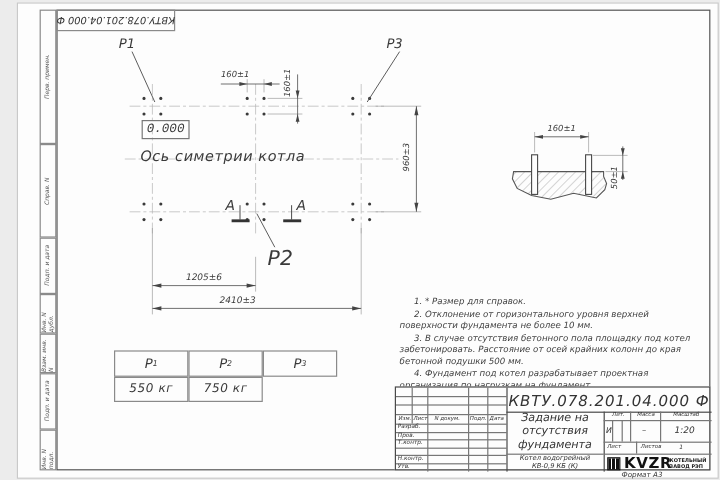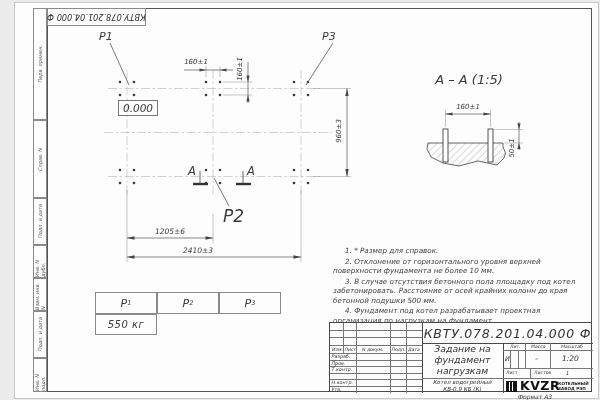--- a/index.html
+++ b/index.html
@@ -157,33 +157,33 @@
       <rect x="443" y="129" width="5" height="33"></rect>
       <rect x="488" y="129" width="5" height="33"></rect>
     </g>
   </svg>
 
   <span class="t" style="left:99px;top:30px;font-size:11px;">P1</span>
   <span class="t" style="left:322px;top:30px;font-size:11px;">P3</span>
   <span class="t" style="left:223px;top:206px;font-size:17px;">P2</span>
 
   <div class="cell" style="left:118px;top:100px;width:40px;height:16px;display:flex;align-items:center;justify-content:center;border-color:#777;">
-    <span class="t" style="position:static;font-size:10.5px;">0.000</span>
-  </div>
+    <span class="t" style="position:static;font-size:10.5px;font-family:Liberation Mono, monospace;">0.000</span>
+  </div>
+  <span class="t" style="left:117px;top:123px;font-size:12px;letter-spacing:.5px;">Ось симетрии котла</span>
 
   <span class="t c" style="left:196px;top:62px;font-size:7px;">160±1</span>
   <span class="t rot" style="left:240px;top:69px;font-size:7px;">160±1</span>
   <span class="t rot" style="left:339px;top:131px;font-size:7px;">960±3</span>
   <span class="t c" style="left:170px;top:231px;font-size:7.5px;">1205±6</span>
   <span class="t c" style="left:198px;top:250px;font-size:7.5px;">2410±3</span>
 
   <span class="t" style="left:188px;top:164px;font-size:11.5px;">А</span>
   <span class="t" style="left:247px;top:164px;font-size:11.5px;">А</span>
 
-  <span class="t c" style="left:469px;top:79px;font-size:13px;">А – А (1:5)</span>
   <span class="t c" style="left:468px;top:107px;font-size:7px;">160±1</span>
   <span class="t rot" style="left:512px;top:148px;font-size:7px;">50±1</span>
 
   <div style="position:absolute;left:333px;top:246px;width:257px;">
     <p class="note">1. * Размер для справок.</p>
     <p class="note">2. Отклонение от горизонтального уровня верхней поверхности фундамента не более 10 мм.</p>
     <p class="note">3. В случае отсутствия бетонного пола площадку под котел забетонировать. Расстояние от осей крайних колонн до края бетонной подушки 500 мм.</p>
     <p class="note">4. Фундамент под котел разрабатывает проектная организация по нагрузкам на фундамент.</p>
   </div>
 
@@ -195,20 +195,23 @@
     <div class="cell" style="position:relative;width:100%;height:100%;display:flex;align-items:center;justify-content:center;">
       <span class="t" style="position:static;font-size:11px;">P</span>
         <sub class="t" style="position:static;font-size:6.5px;">2</sub>
     </div>
     <div class="cell" style="position:relative;width:100%;height:100%;display:flex;align-items:center;justify-content:center;">
       <span class="t" style="position:static;font-size:11px;">P</span>
         <sub class="t" style="position:static;font-size:6.5px;">3</sub>
     </div>
     <div class="cell" style="position:relative;width:100%;height:100%;display:flex;align-items:center;justify-content:center;">
         <span class="t" style="position:static;font-size:10px;letter-spacing:.5px;">550 кг</span>
+      </div>
+    <div class="cell" style="position:relative;width:100%;height:100%;display:flex;align-items:center;justify-content:center;">
+        <span class="t" style="position:static;font-size:10px;letter-spacing:.5px;">750 кг</span>
       </div>
   </div>
 
   <div style="position:absolute;left:329px;top:322px;width:263px;height:70px;border:1.2px solid #4a4a4a;box-sizing:border-box;background:#fdfdfd;">
 
     <div class="vl" style="left:13px;top:0;height:30px;"></div>
     <div class="vl" style="left:26px;top:0;height:70px;"></div>
     <div class="vl" style="left:60px;top:0;height:70px;"></div>
     <div class="vl" style="left:76px;top:0;height:70px;"></div>
     <div class="hl" style="left:0;top:7px;width:92px;"></div>
@@ -247,22 +250,22 @@
     <span class="tbtxt" style="left:1.5px;top:50.5px;font-size:4.8px;"></span>
     <span class="tbtxt" style="left:1.5px;top:57px;font-size:4.8px;">Н.контр.</span>
     <span class="tbtxt" style="left:1.5px;top:64px;font-size:4.8px;">Утв.</span>
 
     <div style="position:absolute;left:92px;top:0;width:171px;height:20px;display:flex;align-items:center;justify-content:center;">
       <span class="tbtxt" style="position:static;font-size:12.5px;letter-spacing:.8px;">КВТУ.078.201.04.000  Ф</span>
     </div>
 
     <div style="position:absolute;left:92px;top:20px;width:81px;height:35px;display:flex;flex-direction:column;align-items:center;justify-content:center;line-height:1.18;">
       <span class="tbtxt" style="position:static;font-size:9.3px;">Задание на</span>
-      <span class="tbtxt" style="position:static;font-size:9.3px;">фундамент</span>
-      <span class="tbtxt" style="position:static;font-size:9.3px;">нагрузкам</span>
+      <span class="tbtxt" style="position:static;font-size:9.3px;">отсутствия</span>
+      <span class="tbtxt" style="position:static;font-size:9.3px;">фундамента</span>
     </div>
 
     <div style="position:absolute;left:92px;top:55px;width:81px;height:15px;display:flex;flex-direction:column;align-items:center;justify-content:center;line-height:1.25;">
       <span class="tbtxt" style="position:static;font-size:5.6px;">Котел водогрейный</span>
       <span class="tbtxt" style="position:static;font-size:5.6px;">КВ-0,9 КБ (К)</span>
     </div>
 
     <span class="tbtxt" style="left:180px;top:21px;font-size:4.6px;">Лит.</span>
     <span class="tbtxt" style="left:201px;top:21px;font-size:4.6px;">Масса</span>
     <span class="tbtxt" style="left:231px;top:21px;font-size:4.6px;">Масштаб</span>

